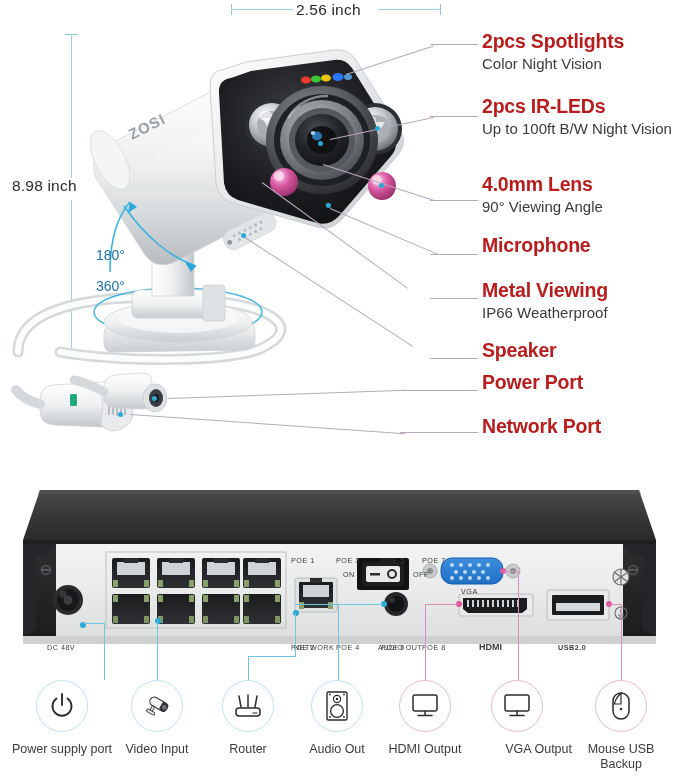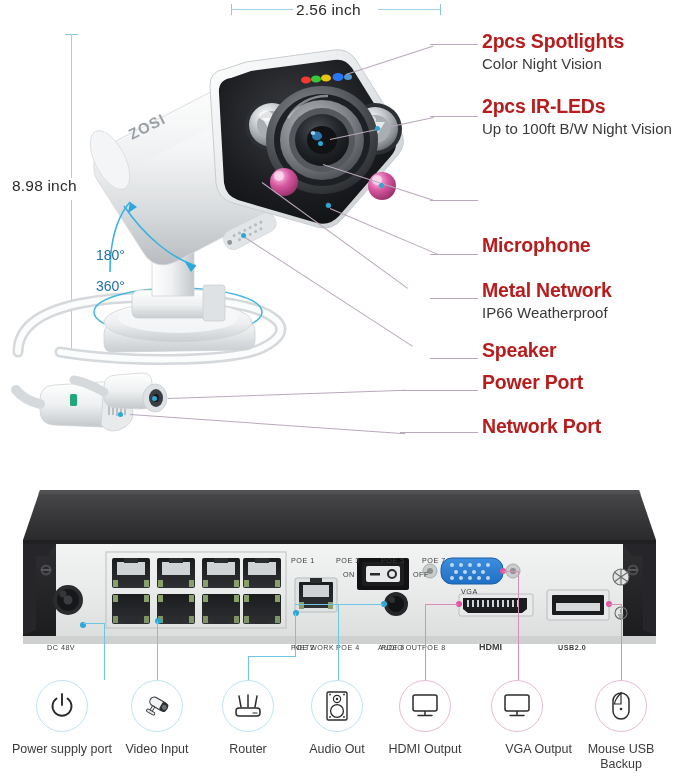--- a/index.html
+++ b/index.html
@@ -301,25 +301,29 @@
   <div class="dotmark" style="left:118px;top:412px;"></div>
 
   <div class="feat" style="left:482px;top:31px;">
     <div class="t">2pcs Spotlights</div>
     <div class="s">Color Night Vision</div>
   </div>
   <div class="feat" style="left:482px;top:96px;">
     <div class="t">2pcs IR-LEDs</div>
     <div class="s">Up to 100ft B/W Night Vision</div>
   </div>
+  <div class="feat" style="left:482px;top:174px;">
+    <div class="t">4.0mm Lens</div>
+    <div class="s">90° Viewing Angle</div>
+  </div>
   <div class="feat" style="left:482px;top:235px;">
     <div class="t">Microphone</div>
   </div>
   <div class="feat" style="left:482px;top:280px;">
-    <div class="t">Metal Network</div>
+    <div class="t">Metal Viewing</div>
     <div class="s">IP66 Weatherproof</div>
   </div>
   <div class="feat" style="left:482px;top:340px;">
     <div class="t">Speaker</div>
   </div>
   <div class="feat" style="left:482px;top:372px;">
     <div class="t">Power Port</div>
   </div>
   <div class="feat" style="left:482px;top:416px;">
     <div class="t">Network Port</div>

